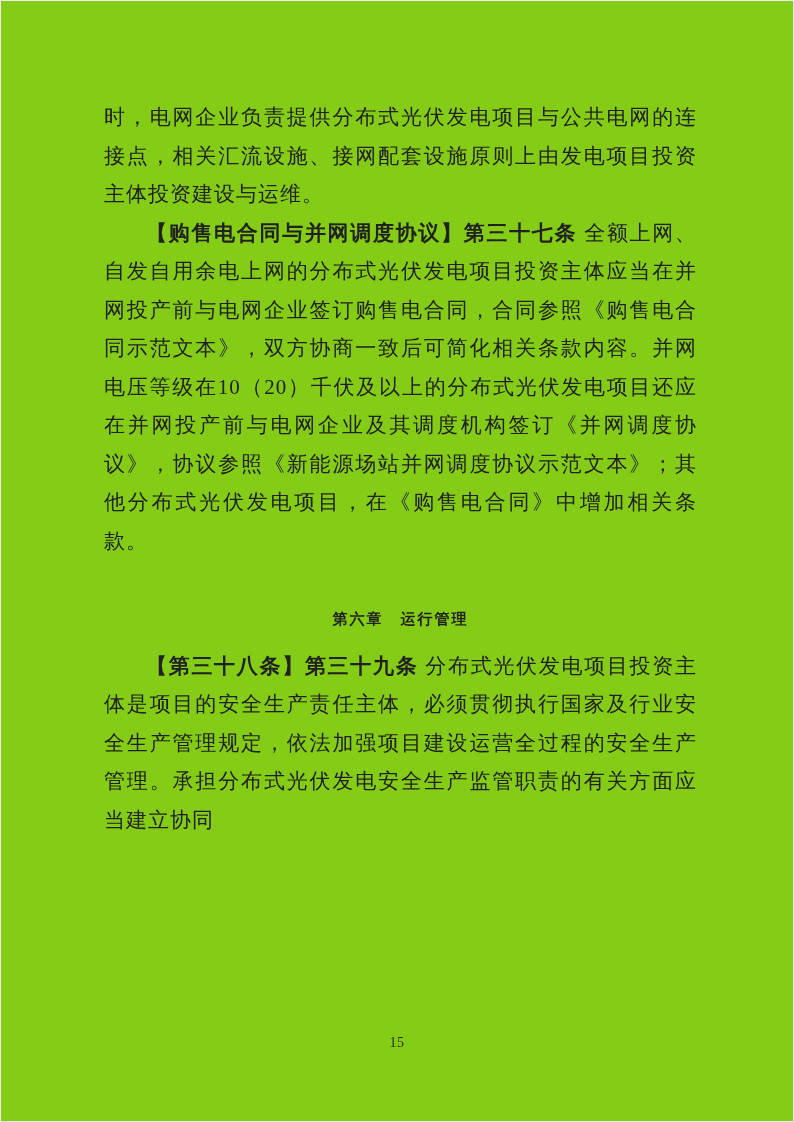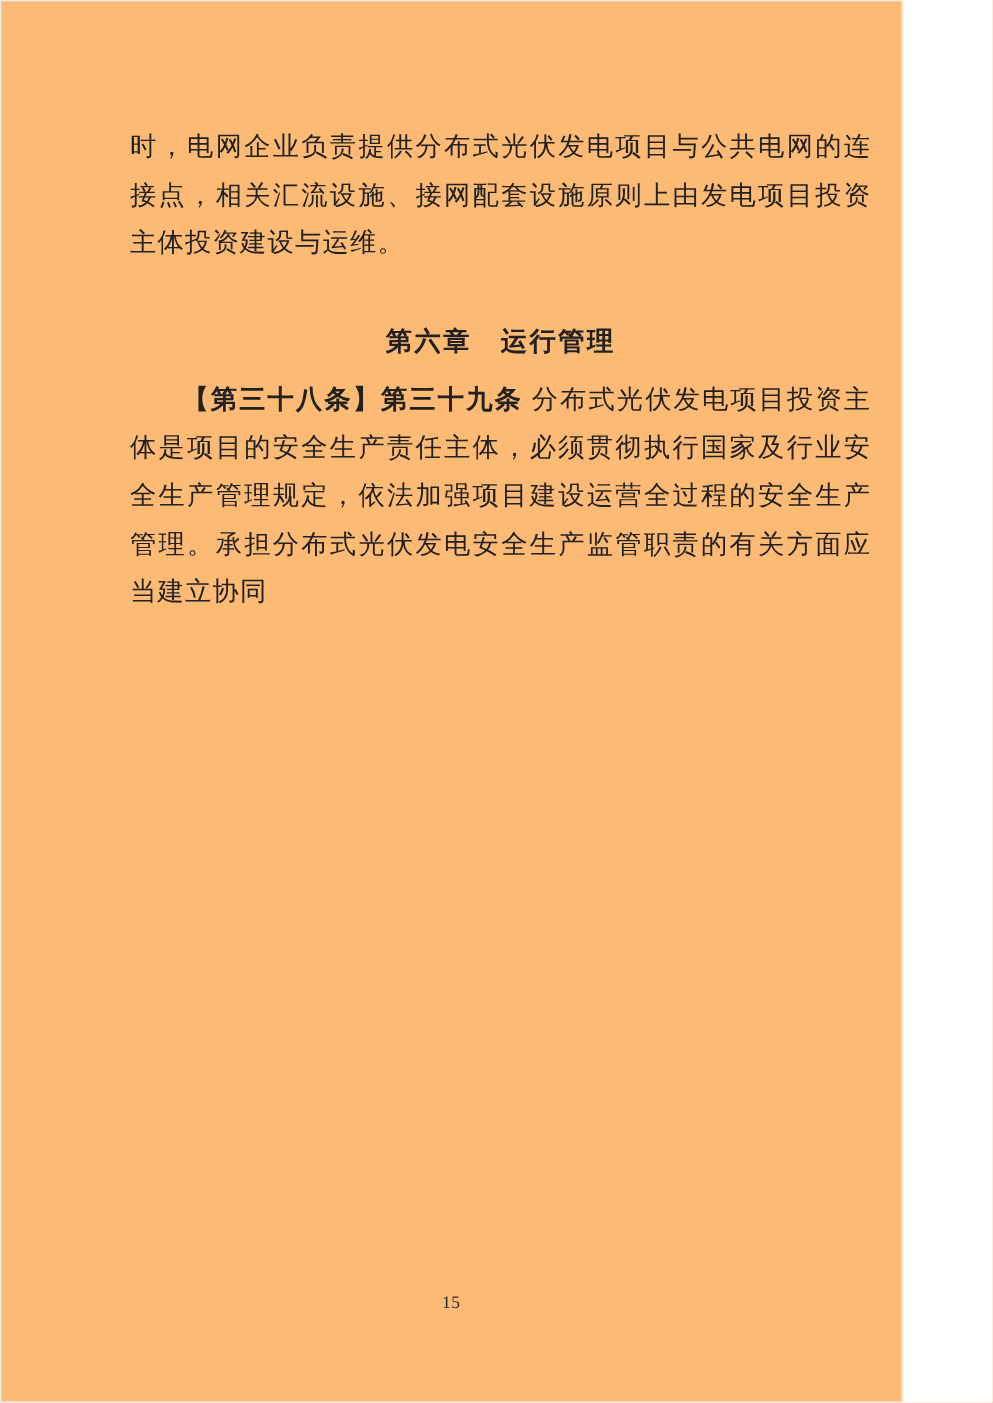--- a/index.html
+++ b/index.html
@@ -2,23 +2,23 @@
 <html><head>
 <meta charset="utf-8">
 <style>
   html, body {
     margin: 0;
     padding: 0;
     background: #ffffff;
   }
   .page {
     position: relative;
-    width: 722px;
+    width: 794px;
     height: 1122px;
-    background: #fdba74;
+    background: #84cc16;
     box-shadow: inset 0 0 0 1px #ececec;
     font-family: "Liberation Serif", "DejaVu Serif", serif;
     color: #212121;
     overflow: hidden;
     box-sizing: border-box;
   }
   .content {
     position: absolute;
     top: 98px;
     left: 104px;
@@ -33,21 +33,21 @@
     text-indent: 2em;
   }
   .para--flush {
     text-indent: 0;
   }
   .lead {
     font-weight: bold;
   }
   .chapter-heading {
     margin: 40px 0 8px 0;
-    font-size: 21px;
+    font-size: 15px;
     font-weight: bold;
     line-height: 38.5px;
     letter-spacing: 2px;
     text-align: center;
     text-indent: 0;
   }
   .page-number {
     position: absolute;
     left: 0;
     right: 0;
@@ -60,20 +60,21 @@
   }
 </style>
 </head>
 <body>
 
 <div class="page">
   <div class="content">
 
     <p class="para para--flush">时，电网企业负责提供分布式光伏发电项目与公共电网的连接点，相关汇流设施、接网配套设施原则上由发电项目投资主体投资建设与运维。</p>
 
+    <p class="para"><span class="lead">【购售电合同与并网调度协议】第三十七条</span><span> 全额上网、自发自用余电上网的分布式光伏发电项目投资主体应当在并网投产前与电网企业签订购售电合同，合同参照《购售电合同示范文本》，双方协商一致后可简化相关条款内容。并网电压等级在10（20）千伏及以上的分布式光伏发电项目还应在并网投产前与电网企业及其调度机构签订《并网调度协议》，协议参照《新能源场站并网调度协议示范文本》；其他分布式光伏发电项目，在《购售电合同》中增加相关条款。</span></p>
 
 
     <h2 class="chapter-heading">第六章　运行管理</h2>
 
     <p class="para"><span class="lead">【第三十八条】第三十九条</span><span> 分布式光伏发电项目投资主体是项目的安全生产责任主体，必须贯彻执行国家及行业安全生产管理规定，依法加强项目建设运营全过程的安全生产管理。承担分布式光伏发电安全生产监管职责的有关方面应当建立协同</span></p>
 
   </div>
 
   <div class="page-number">15</div>
 </div>

